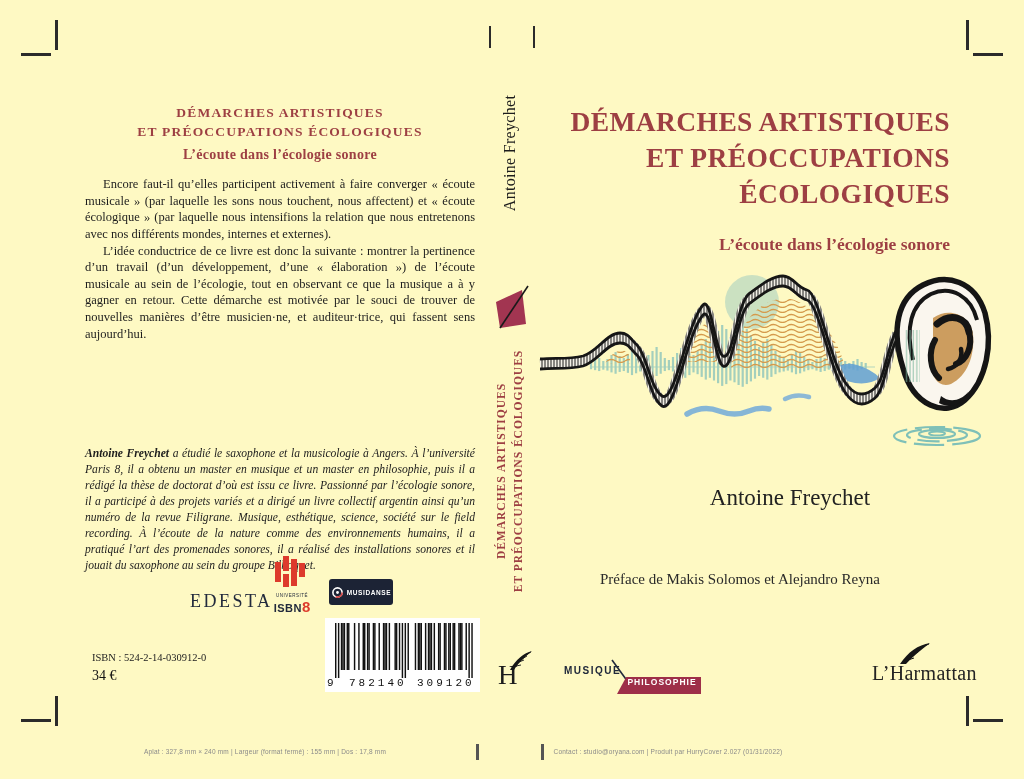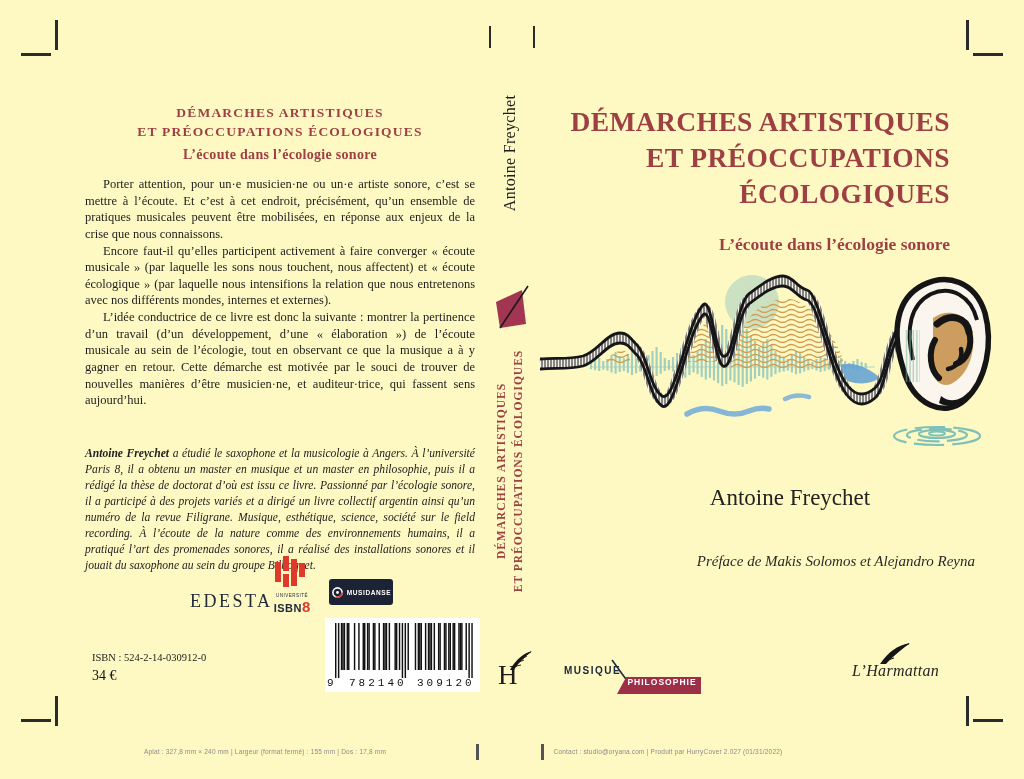--- a/index.html
+++ b/index.html
@@ -37,29 +37,29 @@
   .spine-author{font-size:16px;color:#1c1c1c;letter-spacing:.3px;}
   .spine-title{color:#9d3f43;font-size:11.5px;font-weight:700;letter-spacing:1px;text-align:center;line-height:17px;}
   .hlogo{position:absolute;font-size:27px;color:#1c1c1c;font-weight:400;}
   .hlogo svg{position:absolute;}
   
   .fc-title{position:absolute;right:74px;top:104px;width:520px;text-align:right;color:#9d3f43;
             font-size:27.5px;font-weight:600;line-height:36px;letter-spacing:.4px;}
   .fc-sub{position:absolute;right:74px;top:234px;width:520px;text-align:right;color:#9d3f43;
           font-size:17.5px;font-weight:700;}
   .fc-author{position:absolute;left:640px;top:485px;width:300px;text-align:center;font-size:23px;color:#222;}
-  .fc-preface{position:absolute;left:600px;top:553px;width:375px;text-align:right;font-size:15px;color:#2a2a2a;font-style:italic;}
+  .fc-preface{position:absolute;left:600px;top:571px;width:375px;text-align:left;font-size:15px;color:#2a2a2a;}
   .collection{position:absolute;left:562px;top:656px;width:145px;height:48px;}
   .coll-musique{position:absolute;left:2px;top:9px;font-family:"Liberation Sans",sans-serif;
                 font-size:10px;font-weight:700;letter-spacing:1.5px;color:#20293b;}
   .coll-badge{position:absolute;left:55px;top:21px;width:84px;height:17px;background:#9e2f49;
               clip-path:polygon(11% 0,100% 0,100% 100%,0 100%);display:flex;justify-content:center;}
   .coll-badge span{color:#fff;font-family:"Liberation Sans",sans-serif;font-size:8.5px;
                    font-weight:700;letter-spacing:1px;padding-left:6px;}
-  .harmattan{position:absolute;left:852px;top:650px;width:120px;height:45px;font-size:16px;color:#242424;letter-spacing:.3px;font-style:italic;}
+  .harmattan{position:absolute;left:872px;top:650px;width:120px;height:45px;font-size:20px;color:#242424;letter-spacing:.3px;}
   .harmattan svg{position:absolute;left:26px;top:-8px;}
   .harmattan .txt{position:absolute;left:0;top:12px;}
   
   .print-info{position:absolute;font-family:"Liberation Sans",sans-serif;font-size:6.5px;
               color:#8a8a8a;letter-spacing:.2px;}
   .fold-bar{position:absolute;background:#555;}
 </style>
 </head>
 <body>
 
@@ -77,21 +77,20 @@
   <div class="mark" style="left:533px;top:26px;width:2px;height:22px;"></div>
 
   <section>
     <div class="bc-title">
       <div class="t1">DÉMARCHES ARTISTIQUES</div>
       <div class="t1">ET PRÉOCCUPATIONS ÉCOLOGIQUES</div>
       <div class="t2">L’écoute dans l’écologie sonore</div>
     </div>
 
     <div class="bc-body">
-      <p>Porter attention, pour un·e musicien·ne ou un·e artiste sonore, c’est se mettre à l’écoute. Et c’est à cet endroit, précisément, qu’un ensemble de pratiques musicales peuvent être mobilisées, en réponse aux enjeux de la crise que nous connaissons.</p>
       <p>Encore faut-il qu’elles participent activement à faire converger « écoute musicale » (par laquelle les sons nous touchent, nous affectent) et « écoute écologique » (par laquelle nous intensifions la relation que nous entretenons avec nos différents mondes, internes et externes).</p>
       <p>L’idée conductrice de ce livre est donc la suivante : montrer la pertinence d’un travail (d’un développement, d’une « élaboration ») de l’écoute musicale au sein de l’écologie, tout en observant ce que la musique a à y gagner en retour. Cette démarche est motivée par le souci de trouver de nouvelles manières d’être musicien·ne, et auditeur·trice, qui fassent sens aujourd’hui.</p>
     </div>
 
     <p class="bio"><b>Antoine Freychet</b><span> a étudié le saxophone et la musicologie à Angers. À l’université Paris 8, il a obtenu un master en musique et un master en philosophie, puis il a rédigé la thèse de doctorat d’où est issu ce livre. Passionné par l’écologie sonore, il a participé à des projets variés et a dirigé un livre collectif argentin ainsi qu’un numéro de la revue Filigrane. Musique, esthétique, science, société sur le field recording. À l’écoute de la nature comme des environnements humains, il a pratiqué l’art des promenades sonores, il a réalisé des installations sonores et il jouait du saxophone au sein du groupe Bilboquet.</span></p>
 
     <span class="edesta">EDESTA</span>
 
     <div class="paris8">
       <svg width="36" height="32" viewBox="0 0 36 32">

